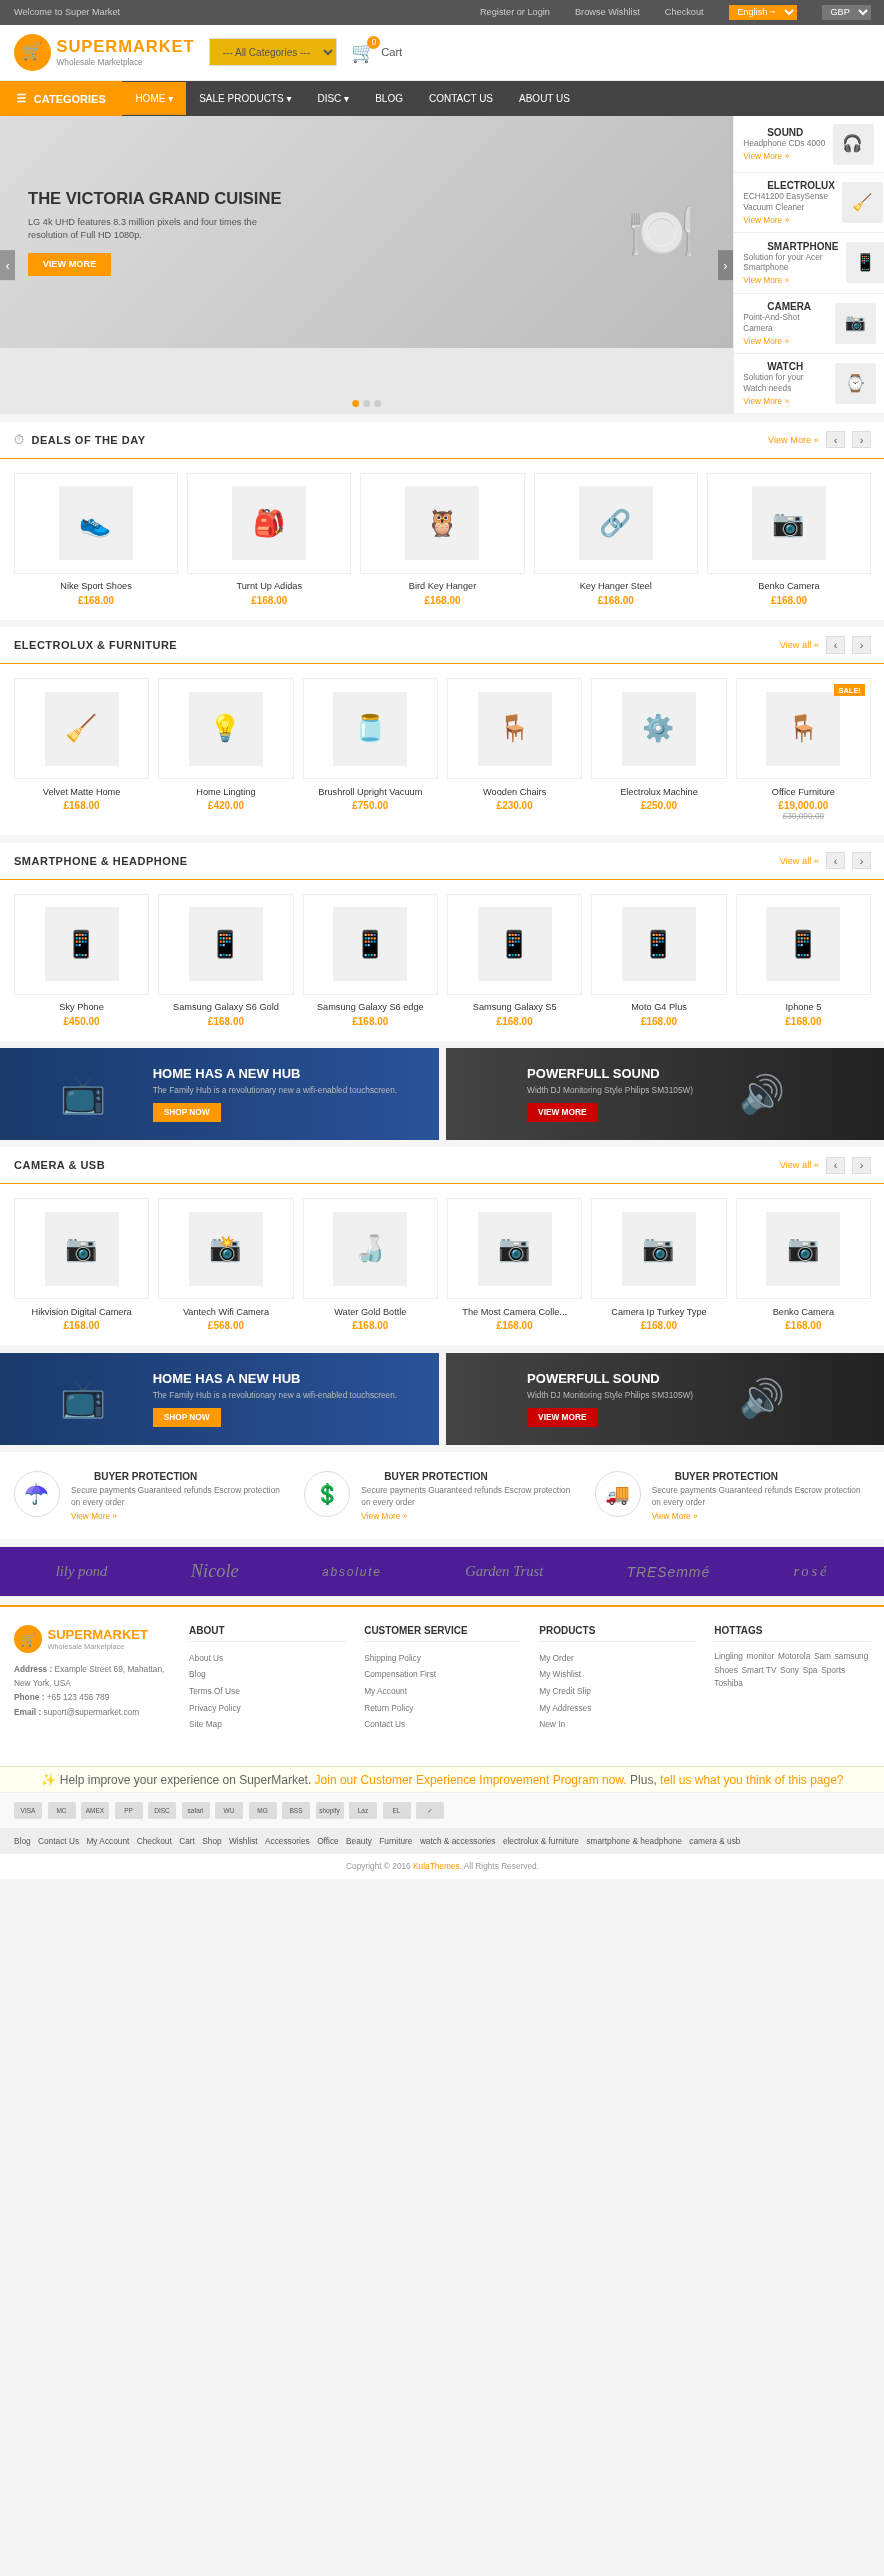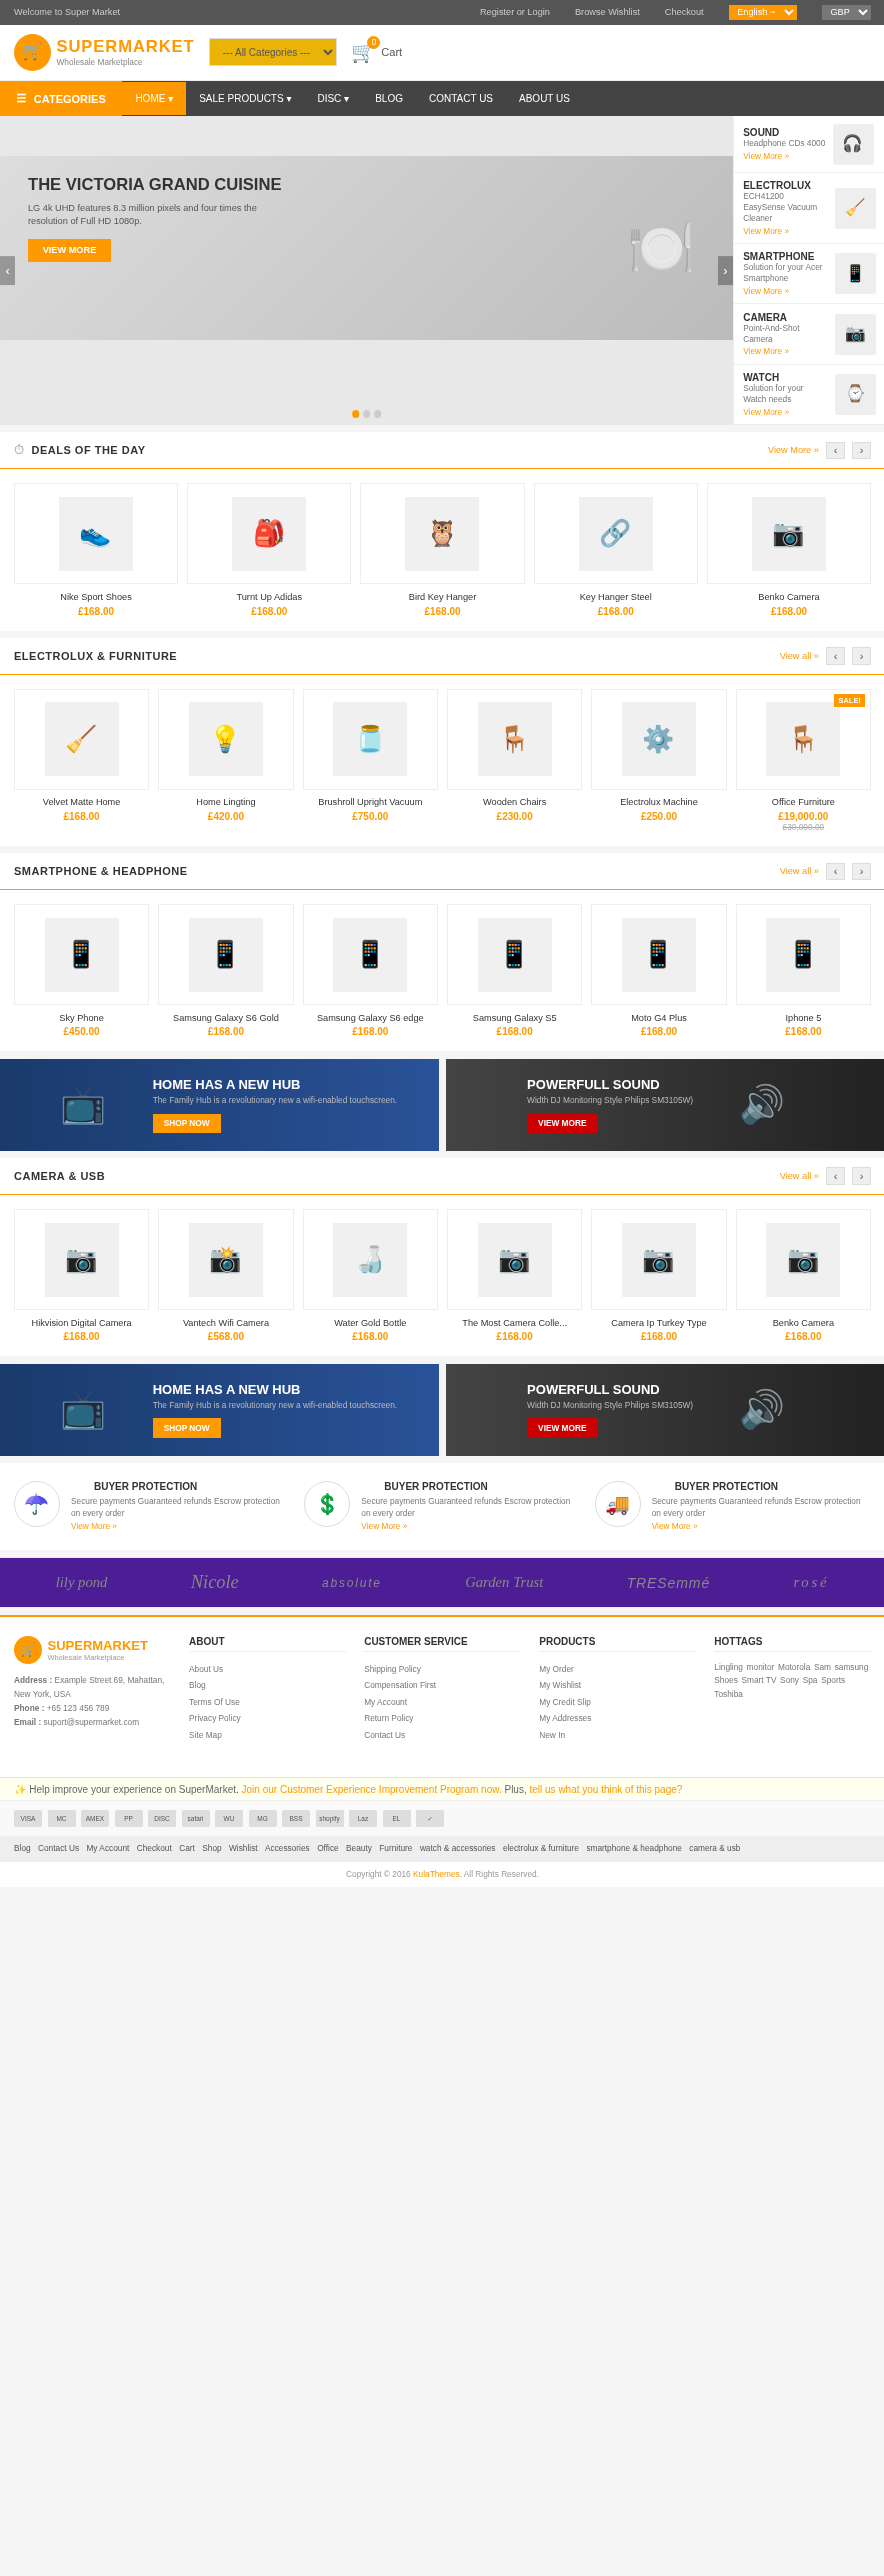--- a/index.html
+++ b/index.html
@@ -31,35 +31,35 @@
 
     
     .nav { background: #444; display: flex; align-items: center; }
     .nav-categories { background: #f90; color: #fff; padding: 11px 16.6px; font-size: 11px; font-weight: bold; display: flex; align-items: center; gap: 7.4px; cursor: pointer; }
     .nav-item { color: #fff; padding: 11px 13px; font-size: 10px; cursor: pointer; text-decoration: none; display: flex; align-items: center; gap: 2.8px; }
     .nav-item.active { background: #f90; }
 
     
     .hero-section { display: flex; background: #fff; margin-bottom: 7.4px; }
     .hero-main { flex: 1; position: relative; background: #e8e8e8; min-height: 184px; overflow: hidden; }
-    .hero-img-area { background: linear-gradient(135deg, #ddd 0%, #bbb 100%); height: 184px; display: flex; align-items: flex-start; padding: 18.4px 28px; position: relative; margin-top: 40px; }
+    .hero-img-area { background: linear-gradient(135deg, #ddd 0%, #bbb 100%); height: 232px; display: flex; align-items: center; padding: 18.4px 28px; position: relative; }
     .hero-content { max-width: 258px; }
     .hero-content h2 { font-size: 16.6px; font-weight: bold; color: #333; margin-bottom: 7.4px; }
     .hero-content p { font-size: 9.2px; color: #555; margin-bottom: 11px; line-height: 1.4; }
     .hero-btn { background: #f90; color: #fff; border: none; padding: 6.5px 14.7px; font-size: 9.2px; cursor: pointer; font-weight: bold; }
     .hero-arrow { position: absolute; top: 50%; transform: translateY(-50%); background: rgba(0,0,0,0.3); color: #fff; border: none; padding: 7.4px 5.5px; cursor: pointer; font-size: 13px; }
     .hero-arrow.left { left: 0; }
     .hero-arrow.right { right: 0; }
     .hero-dots { position: absolute; bottom: 7.4px; left: 50%; transform: translateX(-50%); display: flex; gap: 3.7px; }
     .hero-dot { width: 7.4px; height: 7.4px; border-radius: 50%; background: #ccc; }
     .hero-dot.active { background: #f90; }
 
     .hero-sidebar { width: 152px; border-left: 0.9px solid #eee; }
     .hero-side-item { padding: 7.4px 9.2px; border-bottom: 0.9px solid #eee; display: flex; align-items: center; gap: 7.4px; cursor: pointer; }
-    .side-item-text h4 { font-size: 10px; font-weight: bold; color: #333; }
+    .side-item-text h4 { font-size: 10px; font-weight: bold; color: #333; margin-left: 24px; }
     .side-item-text p { font-size: 8.3px; color: #777; line-height: 1.3; }
     .side-item-text a { font-size: 8.3px; color: #f90; text-decoration: none; }
     .side-item-img { width: 41px; height: 41px; background: #eee; border-radius: 2.8px; display: flex; align-items: center; justify-content: center; font-size: 16.6px; flex-shrink: 0; }
 
     
     .section-header { display: flex; align-items: center; justify-content: space-between; padding: 9.2px 14px; background: #fff; border-bottom: 1.8px solid #f90; margin-bottom: 0; }
     .section-title { font-size: 11px; font-weight: bold; color: #333; text-transform: uppercase; letter-spacing: 0.5px; }
     .section-actions { display: flex; align-items: center; gap: 7.4px; }
     .view-more-link { font-size: 9.2px; color: #f90; text-decoration: none; cursor: pointer; }
     .nav-arrow { background: #eee; border: 0.9px solid #ddd; padding: 1.8px 6.5px; cursor: pointer; font-size: 11px; color: #555; }
@@ -117,21 +117,21 @@
 
     .footer-payments { background: #f9f9f9; padding: 9.2px 14px; display: flex; flex-wrap: wrap; align-items: center; gap: 5.5px; border-top: 0.9px solid #eee; font-size: 8.3px; color: #888; }
     .payment-icon { width: 28px; height: 16.6px; background: #ddd; border-radius: 1.8px; display: inline-flex; align-items: center; justify-content: center; font-size: 6.5px; color: #555; }
 
     .footer-bottom-links { background: #eee; padding: 7.4px 14px; display: flex; flex-wrap: wrap; gap: 7.4px; }
     .footer-bottom-link { font-size: 8.3px; color: #555; text-decoration: none; cursor: pointer; }
 
     .footer-copyright { background: #fff; padding: 7.4px 14px; text-align: center; font-size: 8.3px; color: #999; border-top: 0.9px solid #eee; }
     .footer-copyright a { color: #f90; text-decoration: none; }
 
-    .improve-bar { background: #fffff0; border-top: 0.9px solid #e5e5be; padding: 5.5px 14px; font-size: 10px; color: #666; }
+    .improve-bar { background: #fffff0; border-top: 0.9px solid #e5e5be; padding: 5.5px 14px; font-size: 12px; color: #666; text-align: center; }
     .improve-bar a { color: #f90; text-decoration: none; }
 
     
     .hero-food-img { position: absolute; right: 37px; top: 50%; transform: translateY(-50%); font-size: 55px; opacity: 0.7; }
 
     .section-wrapper { background: #fff; margin-bottom: 7.4px; }
   </style>
 </head>
 <body>
 

